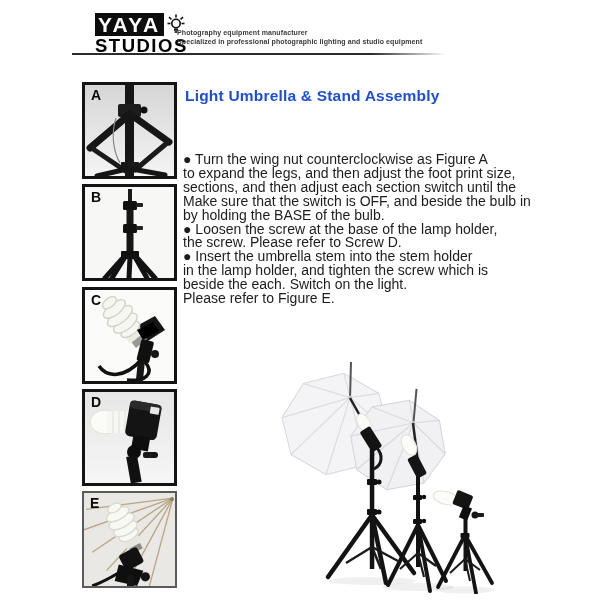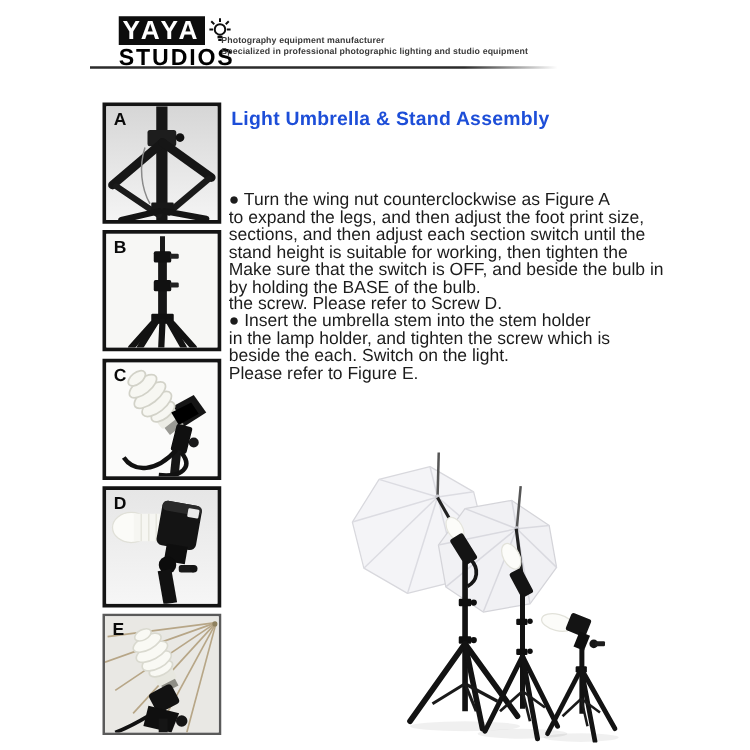--- a/index.html
+++ b/index.html
@@ -204,23 +204,23 @@
       <rect x="42" y="80" width="7" height="11" fill="#151515"></rect>
       <path d="M34 78 C24 84 16 88 8 91" stroke="#111" stroke-width="3" fill="none"></path>
     </svg>
   </div>
 
   <div class="title">Light Umbrella &amp; Stand Assembly</div>
   <div class="instructions">
     <div class="iline">● Turn the wing nut counterclockwise as Figure A</div>
     <div class="iline">to expand the legs, and then adjust the foot print size,</div>
     <div class="iline">sections, and then adjust each section switch until the</div>
-    <div class="iline">stand height is suitable for working, then tighten the</div>
     <div class="iline">Make sure that the switch is OFF, and beside the bulb in</div>
     <div class="iline">by holding the BASE of the bulb.</div>
+    <div class="iline">● Loosen the screw at the base of the lamp holder,</div>
     <div class="iline">the screw. Please refer to Screw D.</div>
     <div class="iline">● Insert the umbrella stem into the stem holder</div>
     <div class="iline">in the lamp holder, and tighten the screw which is</div>
     <div class="iline">beside the each. Switch on the light.</div>
     <div class="iline">Please refer to Figure E.</div>
   </div>
 
   <svg class="product" viewBox="0 0 300 230">
 
     <g transform="translate(87,61) rotate(-14)">

